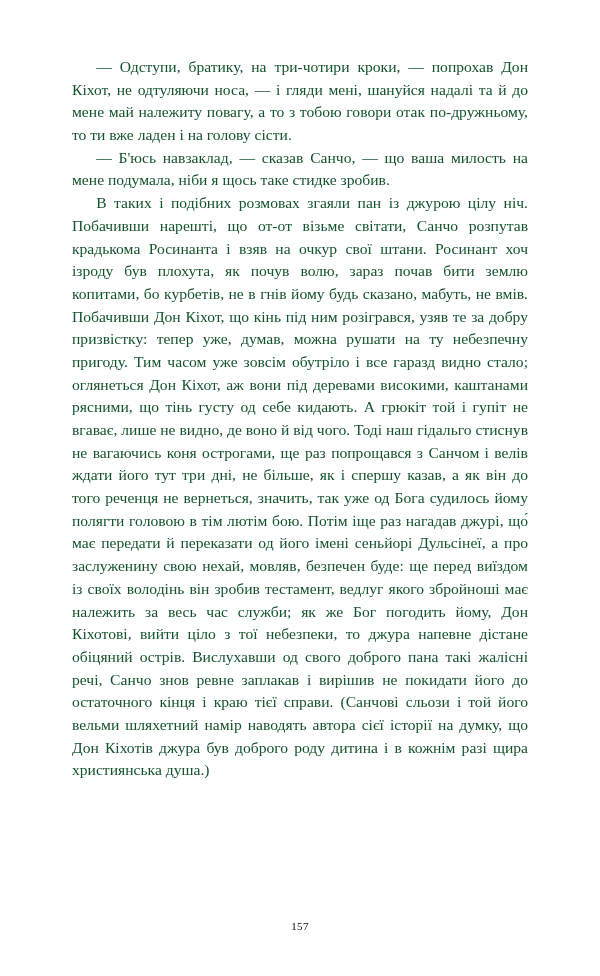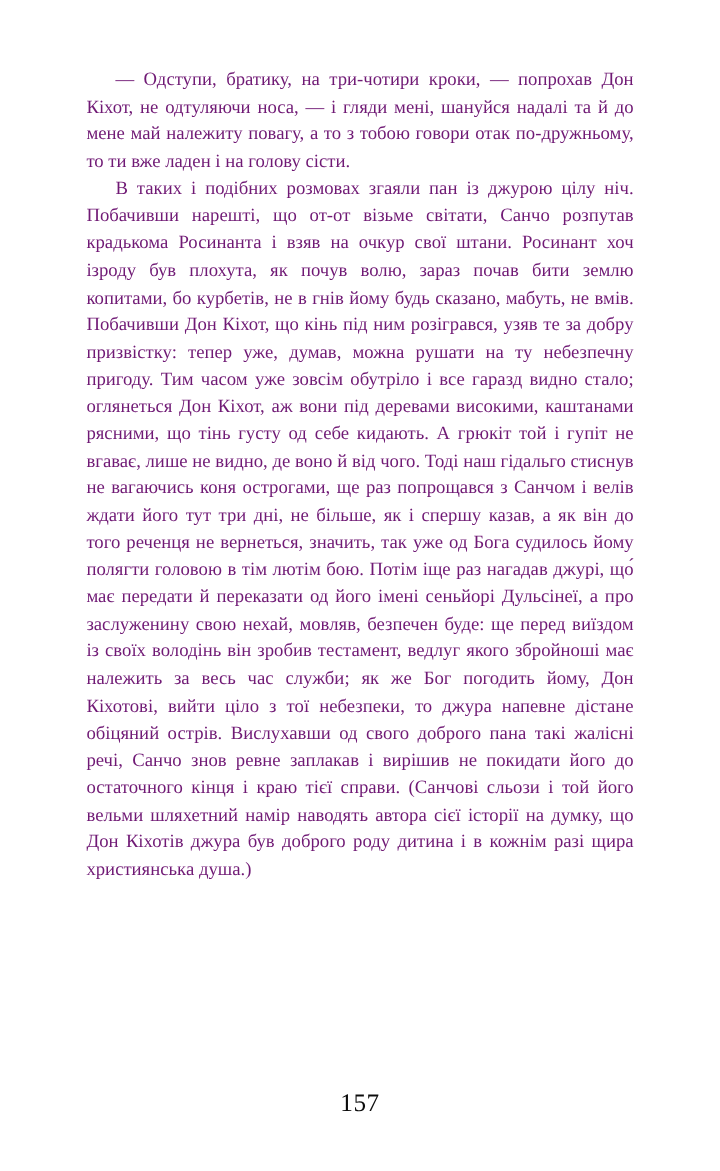--- a/index.html
+++ b/index.html
@@ -22,42 +22,43 @@
     width: 600px;
     height: 976px;
     box-sizing: border-box;
     padding: 56px 72px 0 72px;
   }
   .text-block {
     font-size: 15.6px;
     line-height: 1.455;
     text-align: justify;
     text-justify: inter-word;
-    color: #701a75;
+    color: #14532d;
     -webkit-font-smoothing: antialiased;
   }
   .para {
     margin: 0;
     text-indent: 1.55em;
     text-align: justify;
   }
   .folio {
     position: absolute;
     left: 0;
     right: 0;
     bottom: 44px;
     text-align: center;
-    font-size: 21px;
+    font-size: 11px;
     font-family: "Liberation Serif", serif;
     color: #0c0c0c;
     letter-spacing: 0.4px;
   }
 </style>
 </head>
 <body>
 
 <div class="page">
   <div class="text-block">
     <p class="para">— Одступи, братику, на три-чотири кроки, — попрохав Дон Кіхот, не одтуляючи носа, — і гляди мені, шануйся надалі та й до мене май належиту повагу, а то з тобою говори отак по-дружньому, то ти вже ладен і на голову сісти.</p>
+    <p class="para">— Б'юсь навзаклад, — сказав Санчо, — що ваша милость на мене подумала, ніби я щось таке стидке зробив.</p>
     <p class="para">В таких і подібних розмовах згаяли пан із джурою цілу ніч. Побачивши нарешті, що от-от візьме світати, Санчо розпутав крадькома Росинанта і взяв на очкур свої штани. Росинант хоч ізроду був плохута, як почув волю, зараз почав бити землю копитами, бо курбетів, не в гнів йому будь сказано, мабуть, не вмів. Побачивши Дон Кіхот, що кінь під ним розігрався, узяв те за добру призвістку: тепер уже, думав, можна рушати на ту небезпечну пригоду. Тим часом уже зовсім обутріло і все гаразд видно стало; оглянеться Дон Кіхот, аж вони під деревами високими, каштанами рясними, що тінь густу од себе кидають. А грюкіт той і гупіт не вгаває, лише не видно, де воно й від чого. Тоді наш гідальго стиснув не вагаючись коня острогами, ще раз попрощався з Санчом і велів ждати його тут три дні, не більше, як і спершу казав, а як він до того реченця не вернеться, значить, так уже од Бога судилось йому полягти головою в тім лютім бою. Потім іще раз нагадав джурі, що́ має передати й переказати од його імені сеньйорі Дульсінеї, а про заслуженину свою нехай, мовляв, безпечен буде: ще перед виїздом із своїх володінь він зробив тестамент, ведлуг якого збройноші має належить за весь час служби; як же Бог погодить йому, Дон Кіхотові, вийти ціло з тої небезпеки, то джура напевне дістане обіцяний острів. Вислухавши од свого доброго пана такі жалісні речі, Санчо знов ревне заплакав і вирішив не покидати його до остаточного кінця і краю тієї справи. (Санчові сльози і той його вельми шляхетний намір наводять автора сієї історії на думку, що Дон Кіхотів джура був доброго роду дитина і в кожнім разі щира християнська душа.)</p>
   </div>
   <div class="folio">157</div>
 </div>
 
 </body></html>

